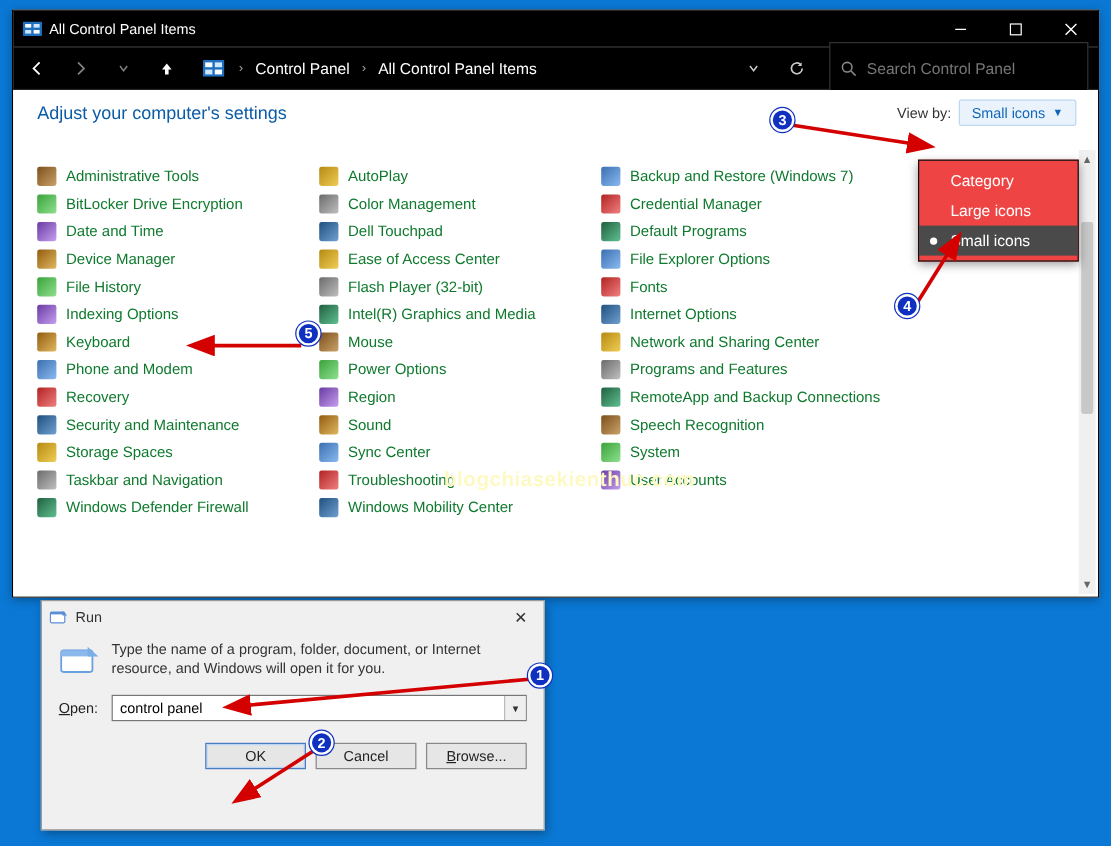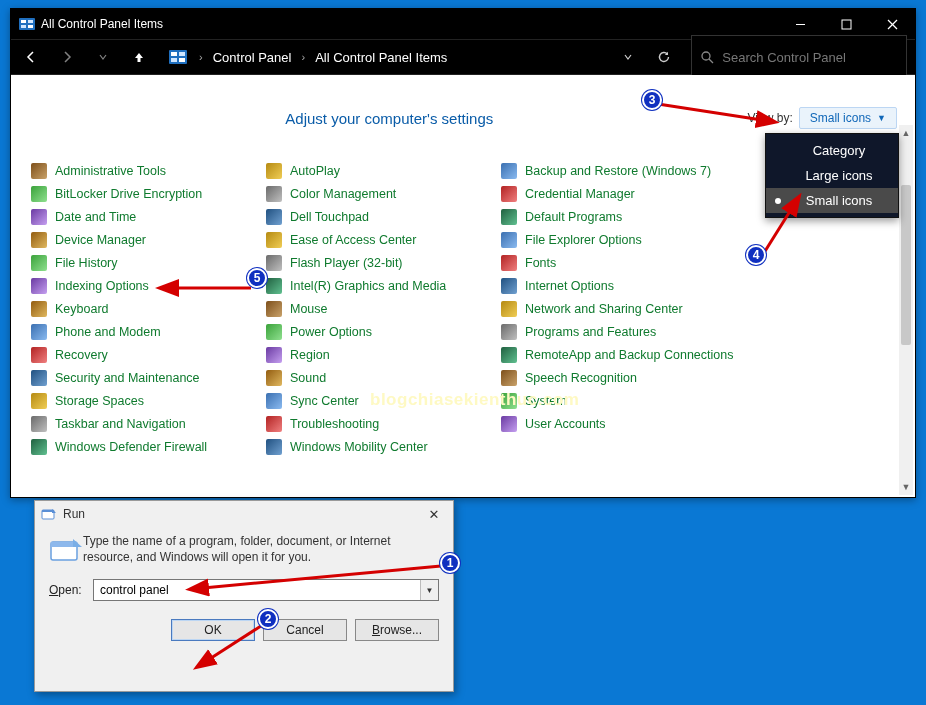--- a/index.html
+++ b/index.html
@@ -23,29 +23,29 @@
   .bc { color:#fff; font-size:13px }
   .chev { color:#aaa; font-size:11px; padding:0 4px}
   .nav-spacer{flex:0 0 150px}
   .nav-drop{width:30px; display:flex; align-items:center; justify-content:center; color:#ccc}
   .nav-refresh{width:34px; display:flex; align-items:center; justify-content:center; color:#ccc}
   .search-wrap { flex:1; display:flex; align-items:center; background:#000; border:1px solid #333; height:44px; margin-left:6px; margin-right:4px;}
   .search-wrap .sicon{width:30px; display:flex; align-items:center; justify-content:center; color:#777}
   .search-wrap input { flex:1; background:transparent; border:none; color:#999; font-size:13px; outline:none;}
   .search-wrap input::placeholder{color:#777}
 
-  .content { position:relative; height: calc(100% - 66px); background:#fff; padding: 32px 18px 6px 20px; overflow:hidden;text-align:center;}
+  .content { position:relative; height: calc(100% - 66px); background:#fff; padding: 8px 18px 6px 20px; overflow:hidden;}
   .head-row { display:flex; align-items:center; }
   .page-title { color:#0a5ca8; font-size:15px; font-weight:400; flex:1;}
   .viewby-label { color:#333; font-size:12px; margin-right:6px;}
   .viewby-btn { display:inline-flex; align-items:center; gap:6px; border:1px solid #bcd6f3; background:#eaf3fb; color:#1067b8; font-size:12px; padding:3px 10px; border-radius:2px;}
   .viewby-btn .dd{font-size:9px}
 
   
-  .vb-menu { position:absolute; top:58px; right:16px; width:134px; background:#0f172a; color:#fff; border:1px solid #111; padding:4px 0; font-size:13px; z-index:20; box-shadow:0 3px 8px rgba(0,0,0,.4)}
+  .vb-menu { position:absolute; top:58px; right:16px; width:134px; background:#ef4444; color:#fff; border:1px solid #111; padding:4px 0; font-size:13px; z-index:20; box-shadow:0 3px 8px rgba(0,0,0,.4)}
   .vb-item { padding:5px 12px 5px 26px; position:relative; }
   .vb-item.sel{background:#4a4a4a}
   .vb-item.sel::before{content:""; position:absolute; left:9px; top:50%; width:6px; height:6px; border-radius:50%; background:#fff; transform:translateY(-50%)}
 
   
   .grid { margin-top:34px; display:grid; grid-template-columns: 235px 235px 235px; column-gap:0; row-gap:7px;}
   .cp-item { display:flex; align-items:center; gap:8px; font-size:12.5px; color:#0f7a2e; white-space:nowrap; cursor:pointer;}
   .cp-item .ic { width:16px; height:16px; flex:0 0 16px; border-radius:2px; display:inline-block;}
   
   .ic.c1{background:linear-gradient(135deg,#7d4f1a,#c9a26a)}
@@ -63,21 +63,21 @@
   .sb-v { position:absolute; top:50px; right:2px; bottom:2px; width:14px; background:#f0f0f0;}
   .sb-v .arr{height:16px; display:flex; align-items:center; justify-content:center; color:#666; font-size:9px;}
   .sb-v .thumb{position:absolute; top:60px; left:2px; right:2px; height:160px; background:#c8c8c8; border-radius:2px;}
 
   
   .run-dlg { position:absolute; left:34px; top:500px; width:420px; height:192px; background:#f0f0f0; border:1px solid #9a9a9a; box-shadow:2px 3px 8px rgba(0,0,0,.35); font-size:12px;}
   .run-tb { height:26px; display:flex; align-items:center; padding:0 6px; color:#333;}
   .run-tb .ric{width:16px; height:16px; margin-right:6px; display:inline-flex; align-items:center; justify-content:center}
   .run-tb .rtitle{flex:1}
   .run-tb .rclose{width:26px; height:22px; display:flex; align-items:center; justify-content:center; font-size:13px; color:#333}
-  .run-body { display:flex; padding:6px 14px 0 14px; }
+  .run-body { display:flex; padding:6px 14px 0 14px; gap:10px;}
   .run-body .large-ic{width:34px; height:30px; flex:0 0 34px; margin-top:2px; display:flex; align-items:center; justify-content:center}
   .run-body p{color:#333; line-height:1.35; font-size:12px;}
   .run-open-row{display:flex; align-items:center; padding:14px 14px 0 14px; gap:8px;}
   .run-open-row .lbl{color:#222; font-size:12px; min-width:36px}
   .run-open-row .lbl u{text-decoration:underline}
   .open-field{flex:1; position:relative;}
   .open-field input{width:100%; height:22px; border:1px solid #767676; background:#fff; font-size:12px; padding:0 22px 0 6px;}
   .open-field .cbo{position:absolute; right:1px; top:1px; bottom:1px; width:18px; display:flex; align-items:center; justify-content:center; background:#efefef; border-left:1px solid #bbb; font-size:8px; color:#333}
   .run-btns{display:flex; gap:8px; justify-content:flex-end; padding:18px 14px 0 14px;}
   .rbtn{min-width:84px; height:22px; border:1px solid #888; background:#e6e6e6; font-size:12px; color:#222; display:flex; align-items:center; justify-content:center;}

